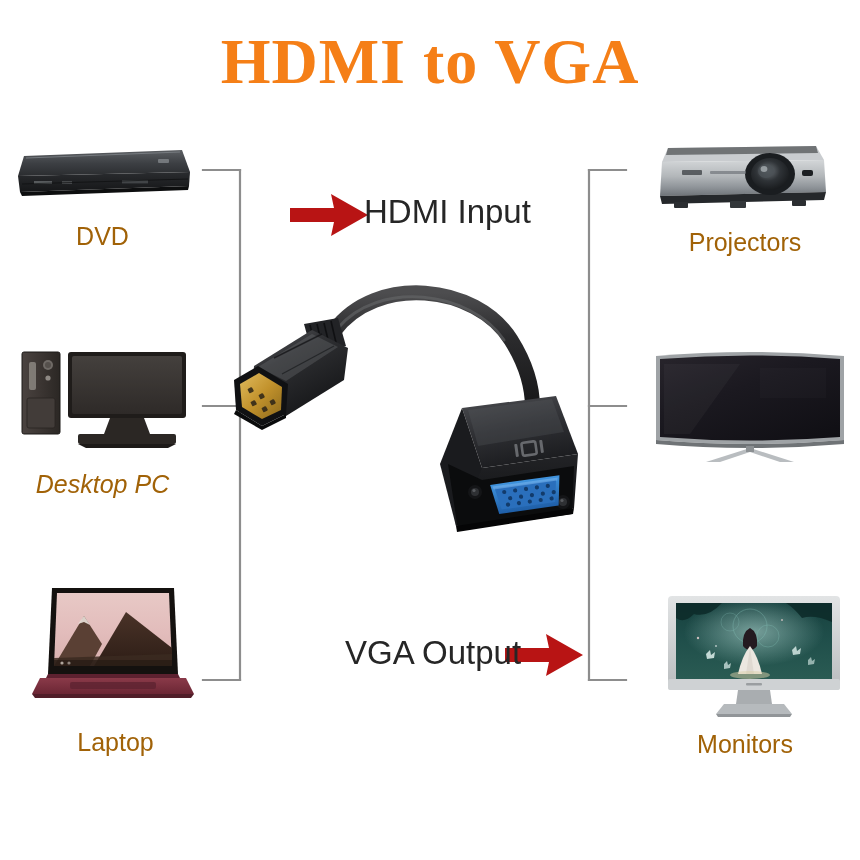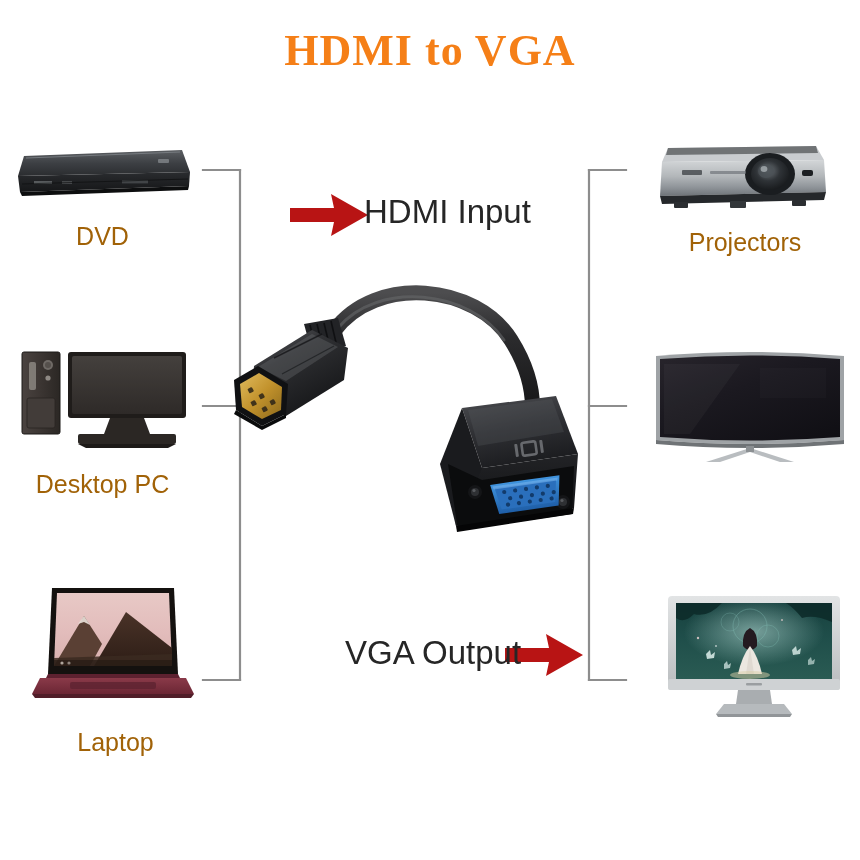--- a/index.html
+++ b/index.html
@@ -5,32 +5,32 @@
   html,body{margin:0;padding:0;background:#fff;}
   body{width:860px;height:860px;position:relative;overflow:hidden;
        font-family:"Liberation Sans",sans-serif;background:#ffffff;}
 
   .stage{position:absolute;inset:0;width:860px;height:860px;}
 
   
   #title{
     position:absolute;left:0;top:28px;width:860px;text-align:center;
     font-family:"Liberation Serif",serif;
-    font-weight:bold;font-size:44px;letter-spacing:1px;
+    font-weight:bold;font-size:64px;letter-spacing:1px;
     color:#f57f17;line-height:1.05;white-space:nowrap;
   }
 
   
   .caption{
     position:absolute;text-align:center;color:#a16207;
     font-size:25px;font-family:"Liberation Sans",sans-serif;
     white-space:nowrap;
   }
   #cap-dvd      {left:0px;  top:222px; width:205px;}
-  #cap-desktop  {left:0px;  top:470px; width:205px;}
+  #cap-desktop  {left:0px;  top:470px; width:205px;font-style:italic;}
   #cap-laptop   {left:13px;  top:728px; width:205px;}
   #cap-proj     {left:632px;top:228px; width:226px;}
   #cap-hdtv     {left:632px;top:472px; width:226px;}
   #cap-monitors {left:632px;top:730px; width:226px;}
 
   
   .flow-label{
     position:absolute;color:#262626;font-size:33px;
     font-family:"Liberation Sans",sans-serif;white-space:nowrap;text-align:center;
   }
@@ -319,20 +319,21 @@
     <circle cx="52" cy="54" r="1" fill="#ffffff" opacity="0.6"></circle>
 
     <rect x="4" y="87" width="172" height="11" rx="2" fill="#cfd2d4"></rect>
     <rect x="82" y="91" width="16" height="2.6" rx="1" fill="#9a9ea1"></rect>
 
     <path d="M74,98 L106,98 L108,112 L72,112 Z" fill="#a9adb0"></path>
 
     <path d="M60,112 L120,112 L128,122 L52,122 Z" fill="#b6babd"></path>
     <path d="M52,122 L128,122 L126,125 L54,125 Z" fill="#919598"></path>
   </svg>
+  <div class="caption" id="cap-monitors">Monitors</div>
 
   <svg id="product" viewBox="0 0 360 300" xmlns="http://www.w3.org/2000/svg">
     <defs>
       <linearGradient id="cableG" x1="0" y1="0" x2="0" y2="1">
         <stop offset="0" stop-color="#4d4d4f"></stop>
         <stop offset="0.35" stop-color="#2b2b2d"></stop>
         <stop offset="1" stop-color="#141415"></stop>
       </linearGradient>
       <linearGradient id="shellG" x1="0.1" y1="0" x2="0.7" y2="1">
         <stop offset="0" stop-color="#55565a"></stop>

